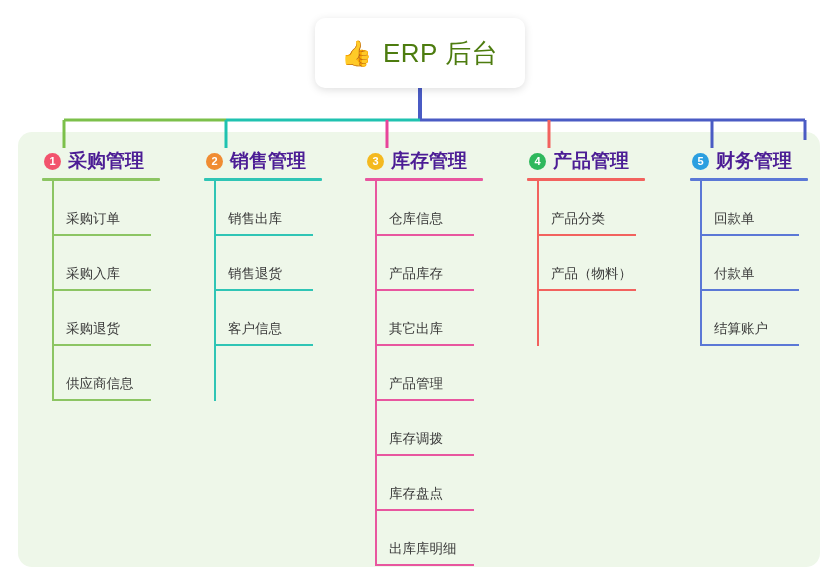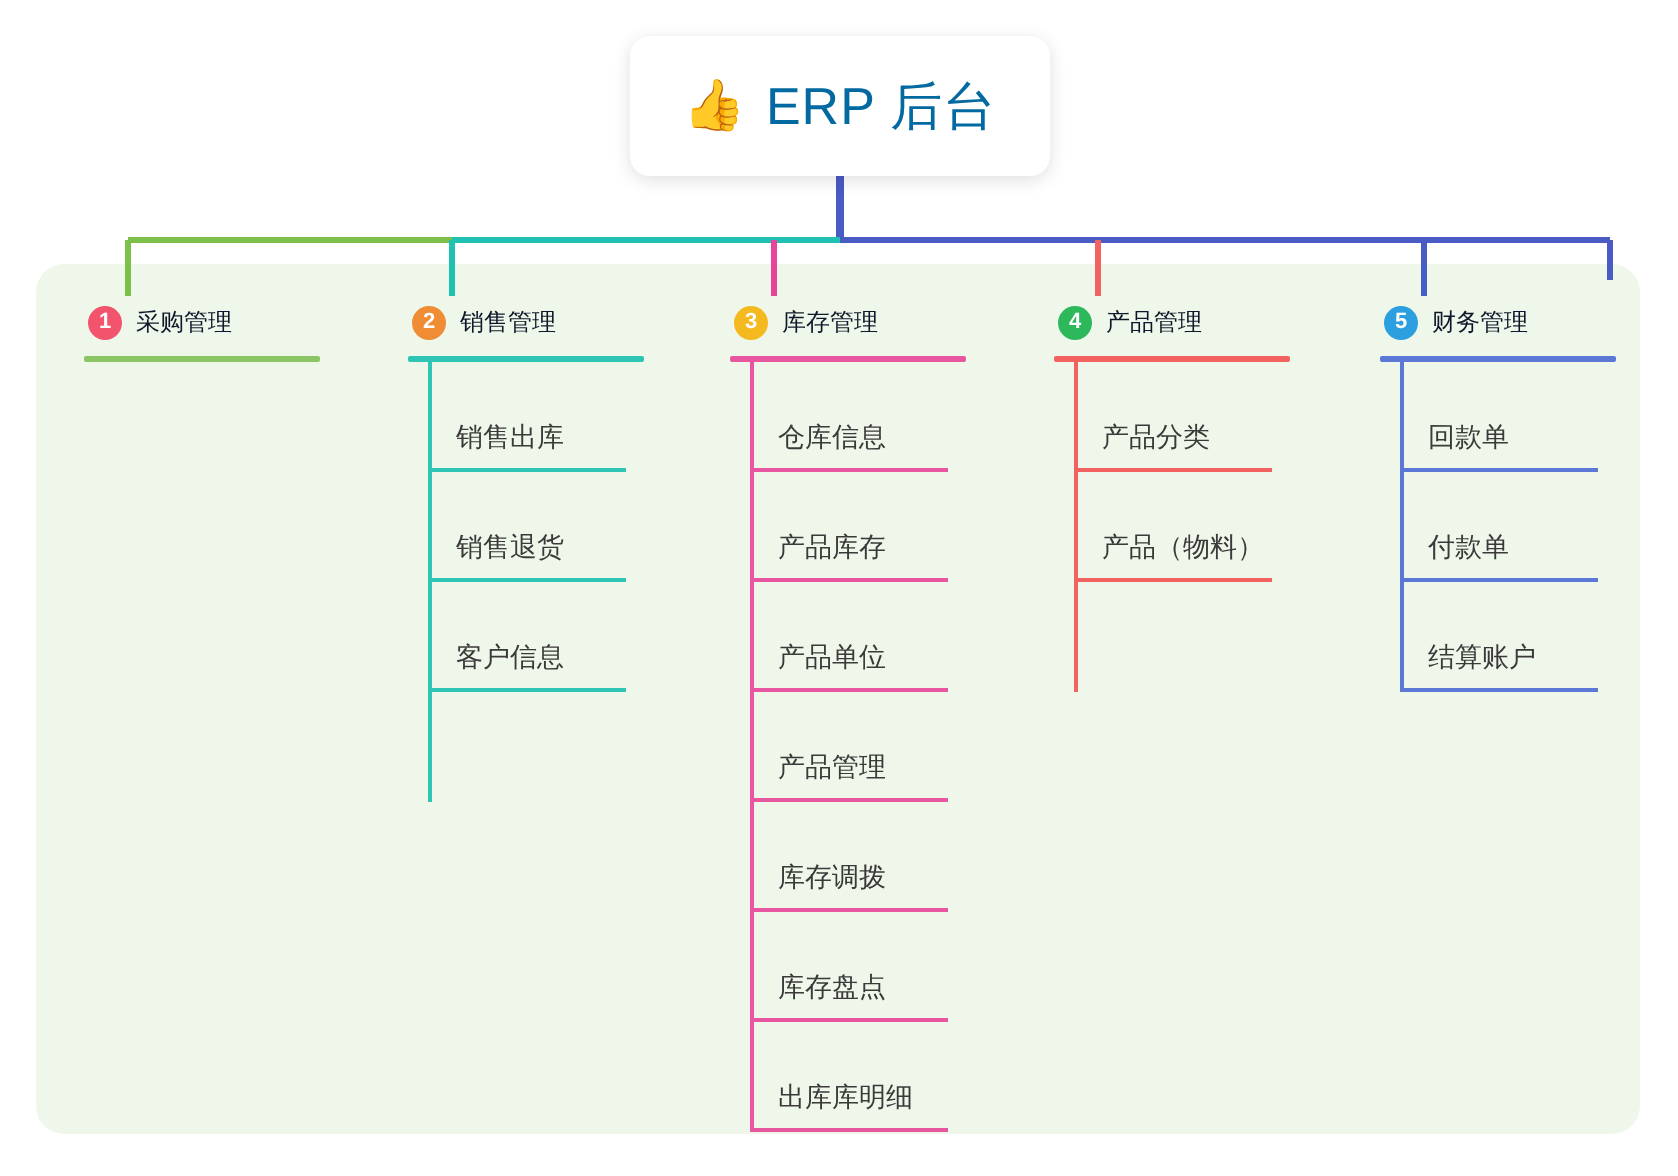--- a/index.html
+++ b/index.html
@@ -42,21 +42,21 @@
     align-items: center;
     gap: 10px;
   }
   .thumb-icon {
     font-size: 25px;
     line-height: 1;
     display: block;
   }
   .root-title {
     font-size: 26px;
-    color: #0369a1;
+    color: #4d7c0f;
     letter-spacing: 0.5px;
     white-space: nowrap;
   }
 
   
   .panel {
     position: absolute;
     left: 18px;
     top: 132px;
     width: 802px;
@@ -90,23 +90,24 @@
     height: 17px;
     border-radius: 50%;
     color: #ffffff;
     font-size: 11px;
     line-height: 17px;
     text-align: center;
     font-weight: bold;
     flex: none;
   }
   .col-title {
-    font-size: 12px;
-    color: #0f172a;
+    font-size: 19px;
+    color: #4c1d95;
     white-space: nowrap;
+    font-weight: bold;
   }
   .col-rule {
     height: 3px;
     margin-top: 4px;
     border-radius: 1px;
   }
 
   .leaves {
     position: relative;
     margin-left: 10px;
@@ -170,20 +171,39 @@
       </g>
   </svg>
 
   <div id="columns-host">
       <div class="column" style="left: 42px; top: 148px;">
         <div class="col-head">
           <span class="badge" style="background: rgb(242, 83, 109);">1</span>
           <span class="col-title">采购管理</span>
         </div>
         <div class="col-rule" style="background: rgb(140, 197, 99); width: 118px;"></div>
+        <div class="leaves">
+          <div class="spine" style="background: rgb(140, 197, 99); height: 220px;"></div>
+          <div class="leaf">
+            <span class="leaf-text">采购订单</span>
+            <div class="leaf-rule" style="background: rgb(140, 197, 99);"></div>
+          </div>
+          <div class="leaf">
+            <span class="leaf-text">采购入库</span>
+            <div class="leaf-rule" style="background: rgb(140, 197, 99);"></div>
+          </div>
+          <div class="leaf">
+            <span class="leaf-text">采购退货</span>
+            <div class="leaf-rule" style="background: rgb(140, 197, 99);"></div>
+          </div>
+          <div class="leaf">
+            <span class="leaf-text">供应商信息</span>
+            <div class="leaf-rule" style="background: rgb(140, 197, 99);"></div>
+          </div>
+        </div>
       </div>
       <div class="column" style="left: 204px; top: 148px;">
         <div class="col-head">
           <span class="badge" style="background: rgb(240, 140, 51);">2</span>
           <span class="col-title">销售管理</span>
         </div>
         <div class="col-rule" style="background: rgb(47, 197, 181); width: 118px;"></div>
         <div class="leaves">
           <div class="spine" style="background: rgb(47, 197, 181); height: 220px;"></div>
           <div class="leaf">
@@ -210,21 +230,21 @@
           <div class="spine" style="background: rgb(232, 86, 159); height: 385px;"></div>
           <div class="leaf">
             <span class="leaf-text">仓库信息</span>
             <div class="leaf-rule" style="background: rgb(232, 86, 159);"></div>
           </div>
           <div class="leaf">
             <span class="leaf-text">产品库存</span>
             <div class="leaf-rule" style="background: rgb(232, 86, 159);"></div>
           </div>
           <div class="leaf">
-            <span class="leaf-text">产品单位</span>
+            <span class="leaf-text">其它出库</span>
             <div class="leaf-rule" style="background: rgb(232, 86, 159);"></div>
           </div>
           <div class="leaf">
             <span class="leaf-text">产品管理</span>
             <div class="leaf-rule" style="background: rgb(232, 86, 159);"></div>
           </div>
           <div class="leaf">
             <span class="leaf-text">库存调拨</span>
             <div class="leaf-rule" style="background: rgb(232, 86, 159);"></div>
           </div>

